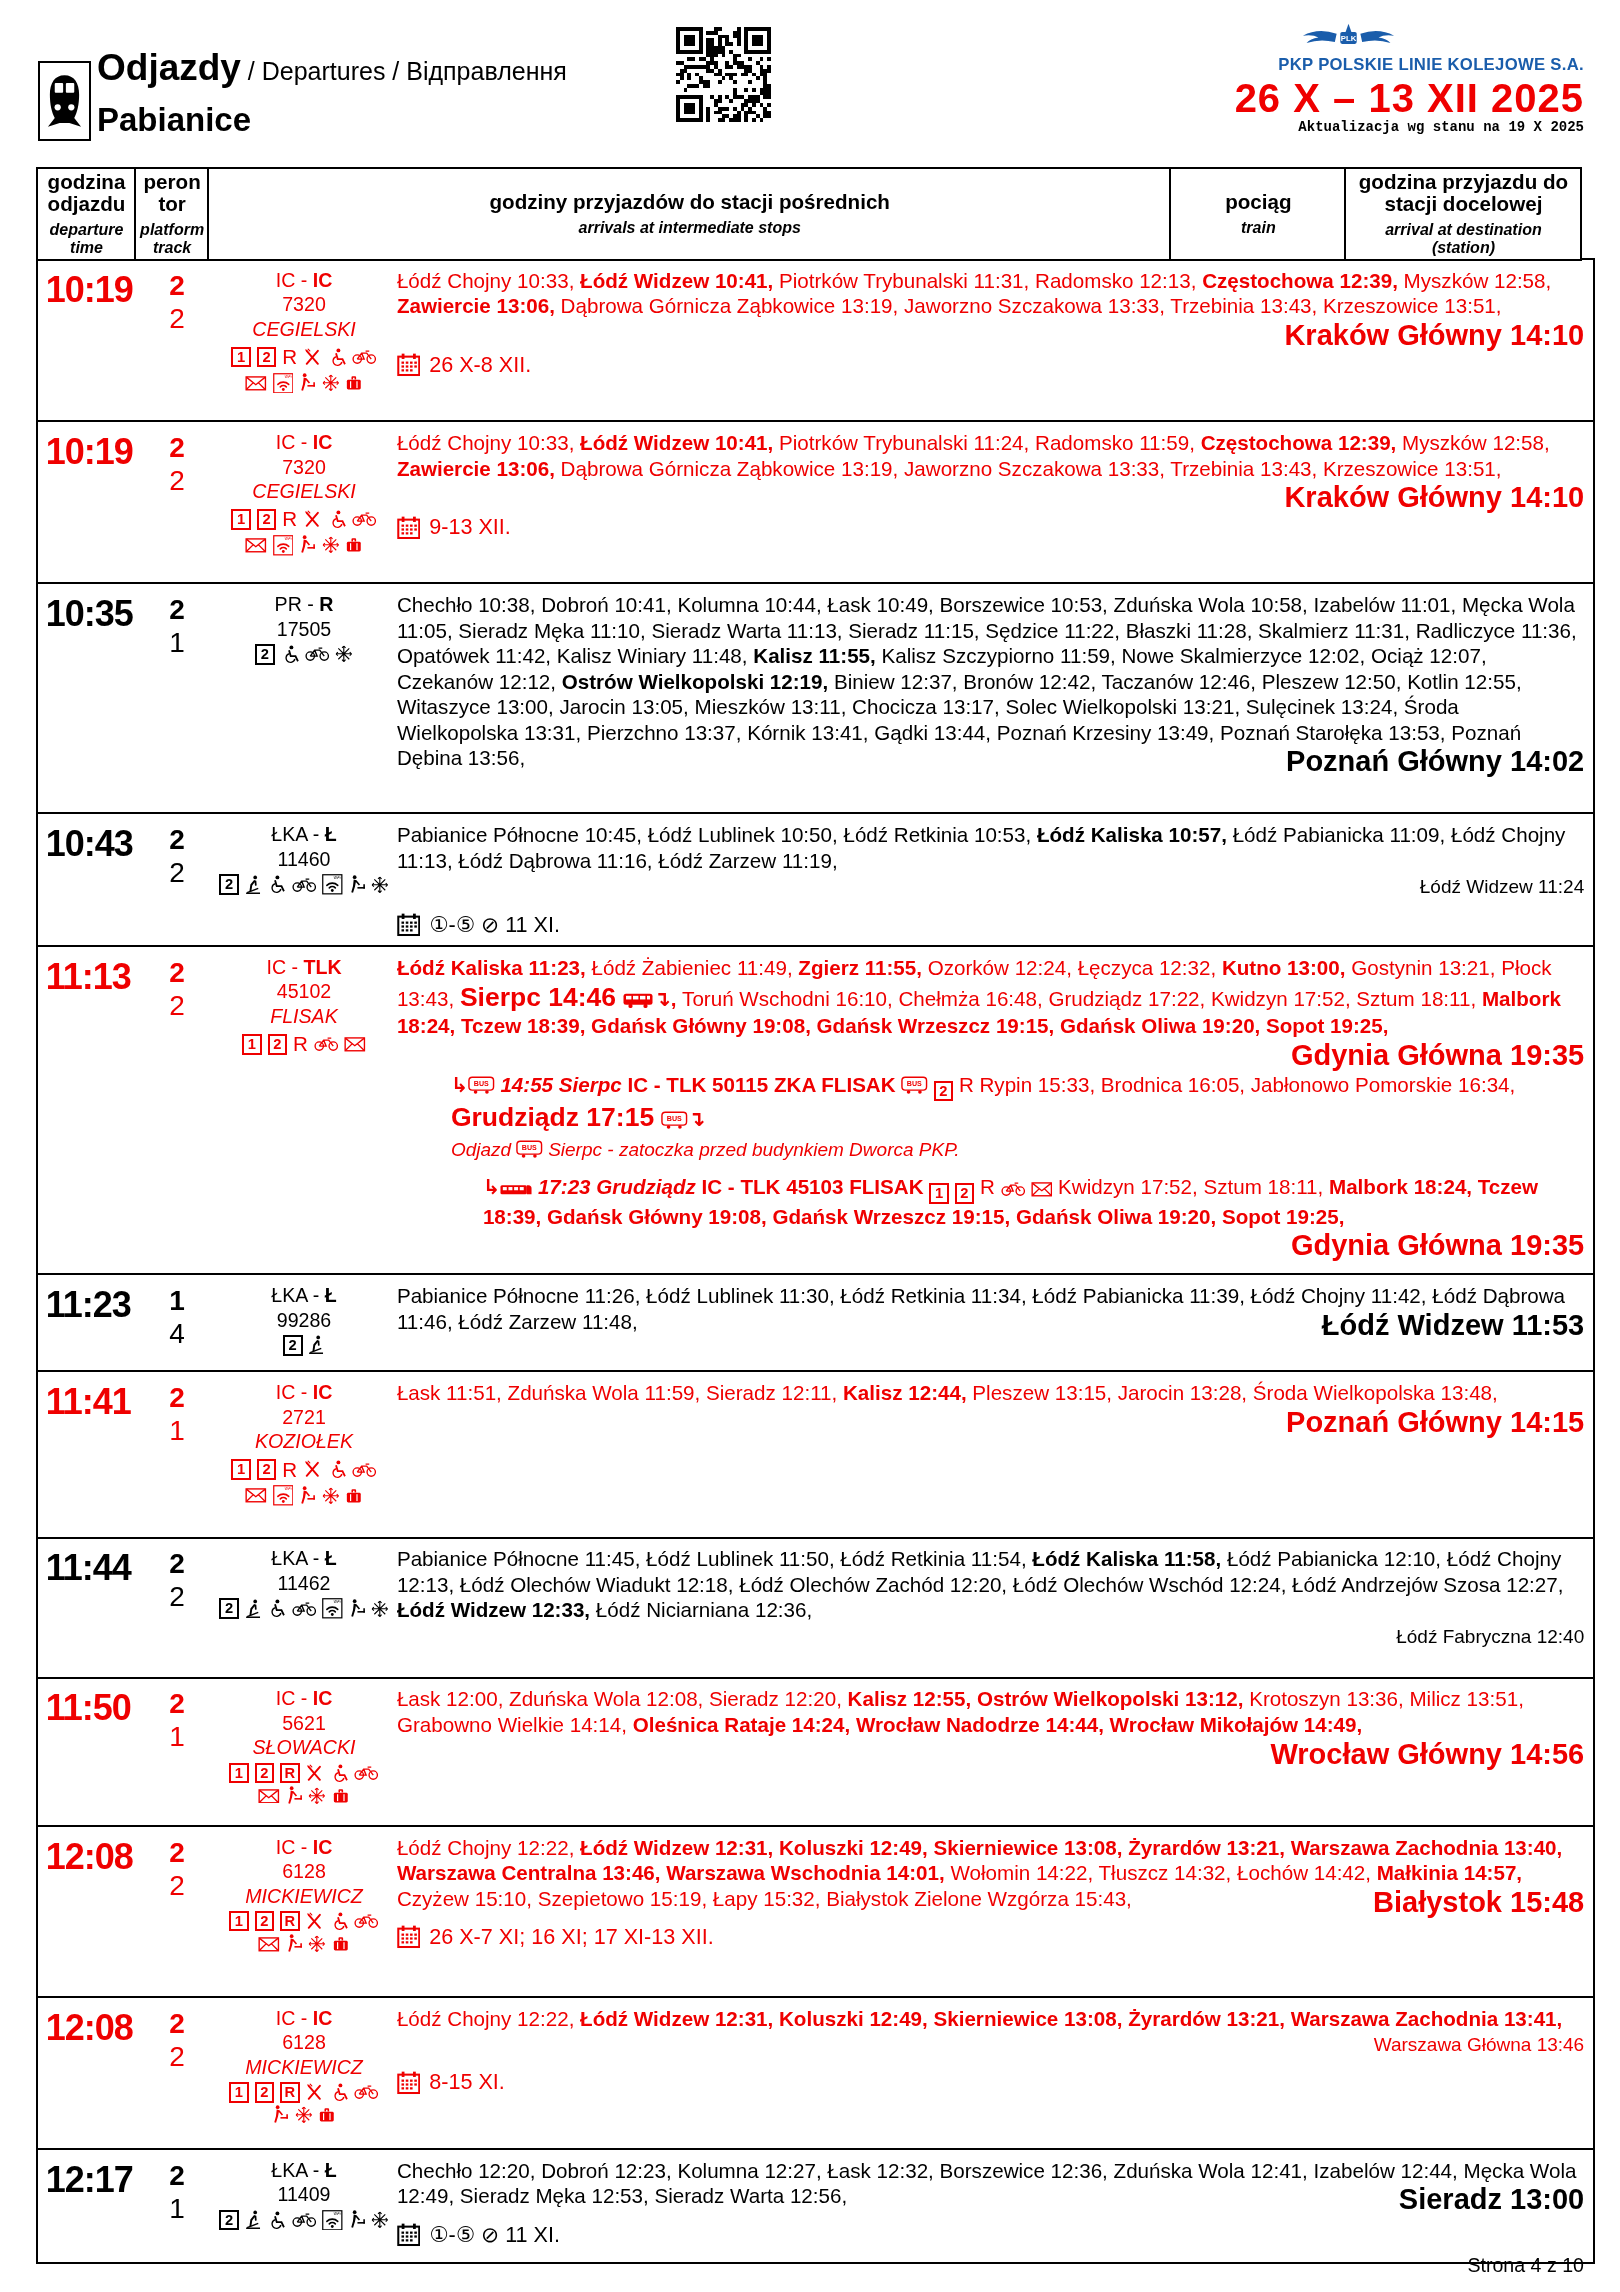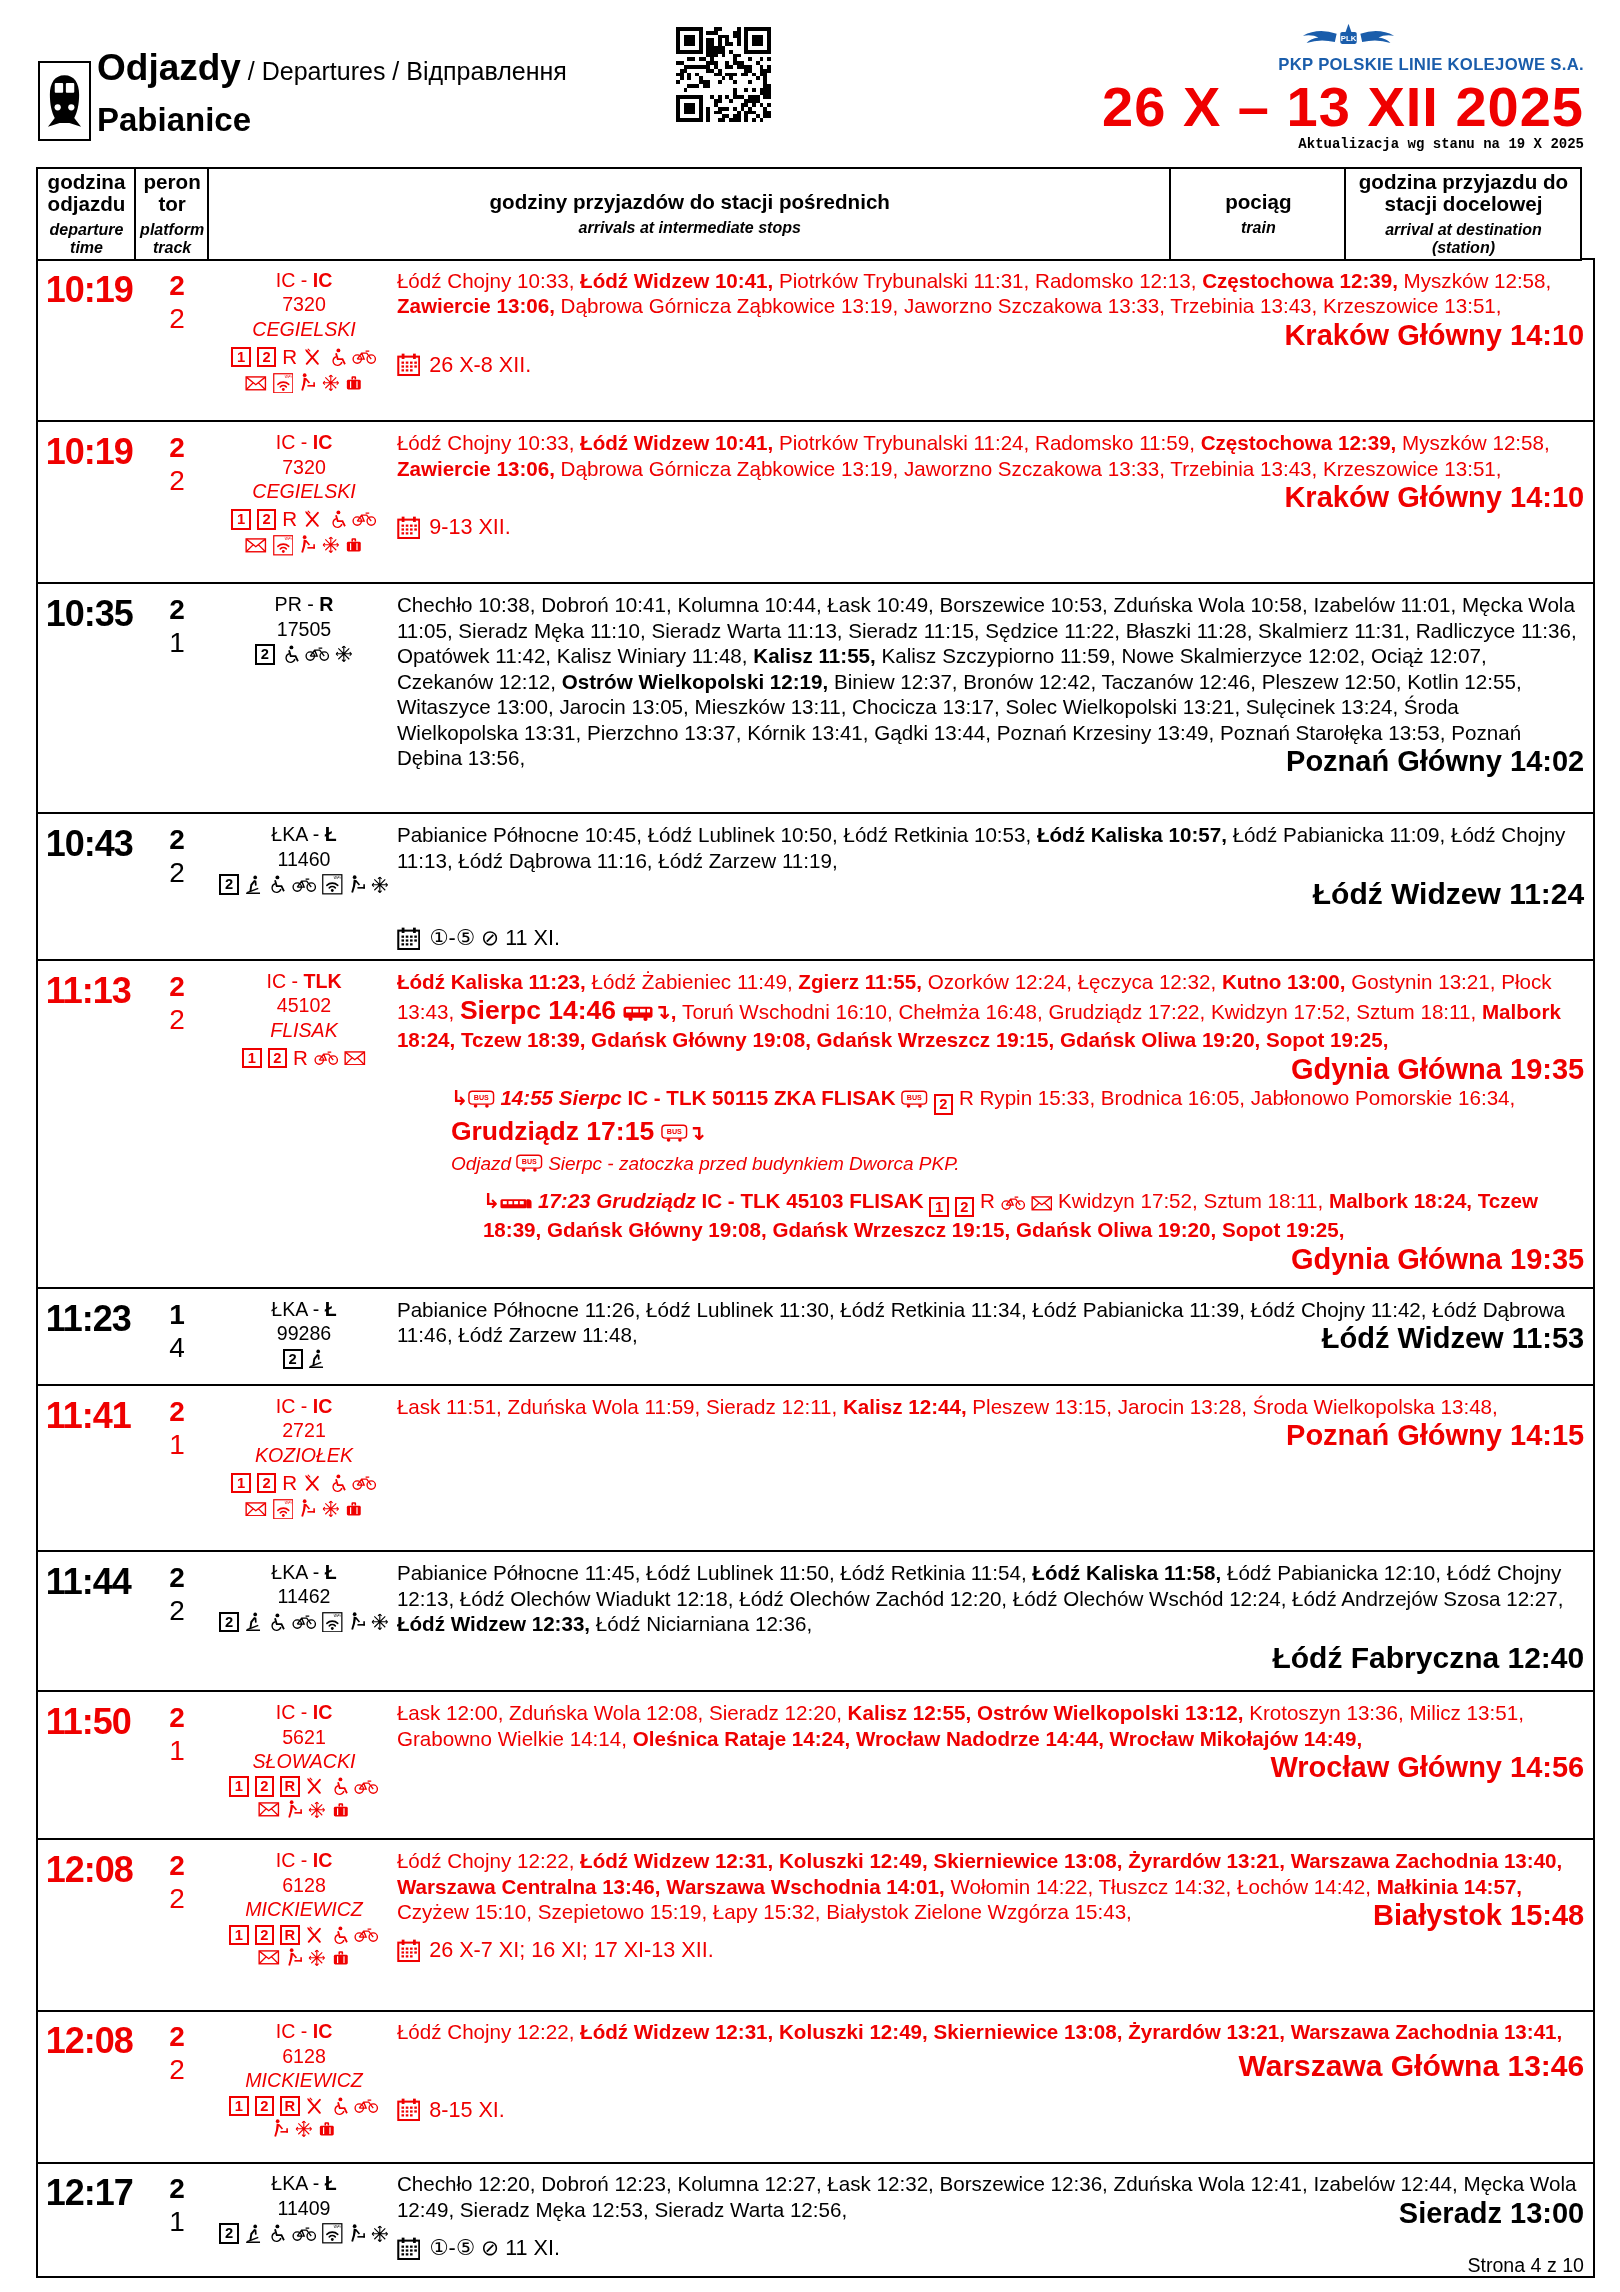--- a/index.html
+++ b/index.html
@@ -12,21 +12,21 @@
             display:flex;align-items:center;justify-content:center;background:#fff;}
   .titles{position:absolute;left:61px;top:47px;}
   .title-line{white-space:nowrap;}
   .t-bold{font-weight:bold;font-size:37px;}
   .t-rest{font-size:25px;}
   .station{font-size:33px;font-weight:bold;margin-top:11.8px;}
   .qr{position:absolute;left:640px;top:27.4px;width:95px;height:95px;}
   .hdr-right{position:absolute;right:0;top:21.6px;text-align:right;width:814px;}
   .pkp-emblem{display:block;margin-left:auto;margin-right:167px;height:31px;}
   .pkp-name{color:var(--blue,#1a5dab);font-weight:bold;font-size:16.7px;letter-spacing:0.3px;margin-top:2px;}
-  .validity{color:var(--red,#ef0000);font-size:56px;font-weight:bold;line-height:1.02;margin-top:3.9px;letter-spacing:1px;}
+  .validity{color:var(--red,#ef0000);font-size:40px;font-weight:bold;line-height:1.02;margin-top:3.9px;letter-spacing:1px;}
   .update{font-size:14px;font-weight:bold;margin-top:0;font-family:Liberation Mono, monospace;}
   
   .tbl{position:absolute;left:36px;top:167px;width:1559px;}
   .thead{display:flex;}
   .th{box-sizing:border-box;border:2.9px solid #000;display:flex;flex-direction:column;align-items:center;
       justify-content:center;text-align:center;padding:4.9px 7.8px;gap:6.9px;height:94px;background:#fff;}
   .th+.th{margin-left:-2.9px;}
   .th .pl{font-weight:bold;font-size:20.6px;line-height:1.06;}
   .th .en{font-style:italic;font-weight:bold;font-size:16px;line-height:1.12;}
   .w1{width:101px;} .w2{width:76px;} .w3{width:178px;} .w4{width:965px;} .w5{width:238px;}
@@ -40,21 +40,21 @@
   .c-time{width:101px;box-sizing:border-box;padding:8.8px 0 0 7.8px;font-size:36px;font-weight:bold;letter-spacing:-1px;}
   .c-pt{width:76px;box-sizing:border-box;text-align:center;padding-top:8.8px;font-size:28px;line-height:1.18;}
   .pt-p{font-weight:bold;}
   .c-train{width:178px;box-sizing:border-box;text-align:center;padding:7.8px 3.9px 3.9px;font-size:19.6px;line-height:1.25;}
   .tname{font-style:italic;}
   .ticons{margin-top:2.9px;display:flex;flex-wrap:wrap;justify-content:center;align-items:center;gap:2.9px 5.9px;}
   .c-route{flex:1;box-sizing:border-box;padding:7.8px 8.8px 7.8px 3.9px;font-size:20.6px;line-height:1.24;overflow:hidden;}
   .route-text{display:block;}
   .b{font-weight:bold;} .i{font-style:italic;margin-top:30px;} .lg{font-size:26.5px;}
   .dest{float:right;font-size:29px;font-weight:bold;white-space:nowrap;margin:1px 0 0 17.6px;line-height:1.1;}
-  .dest-line{clear:both;text-align:right;font-size:30px;font-weight:bold;margin-top:2px;}
+  .dest-line{clear:both;text-align:right;font-size:19px;font-weight:normal;margin-top:2px;}
   .cal{clear:both;display:flex;align-items:center;gap:8.8px;font-size:21.6px;margin-top:12.7px;}
   .sub{clear:both;margin-top:12.7px;}
   .sub.note{font-size:19px;margin-top:3.9px;}
   .ind1{margin-left:54px;} .ind2{margin-left:86px;}
   .ico{display:inline-block;vertical-align:-2.9px;line-height:0;}
   .ico svg{display:inline-block;}
   .ibox{display:inline-block;box-sizing:border-box;border:2px solid currentColor;width:19.6px;height:20.6px;
         line-height:16.7px;font-size:14.7px;font-weight:bold;text-align:center;vertical-align:-3.9px;}
   .resplain{font-size:20.6px;}
   .footer{position:absolute;right:36px;top:2254px;font-size:19.6px;}

